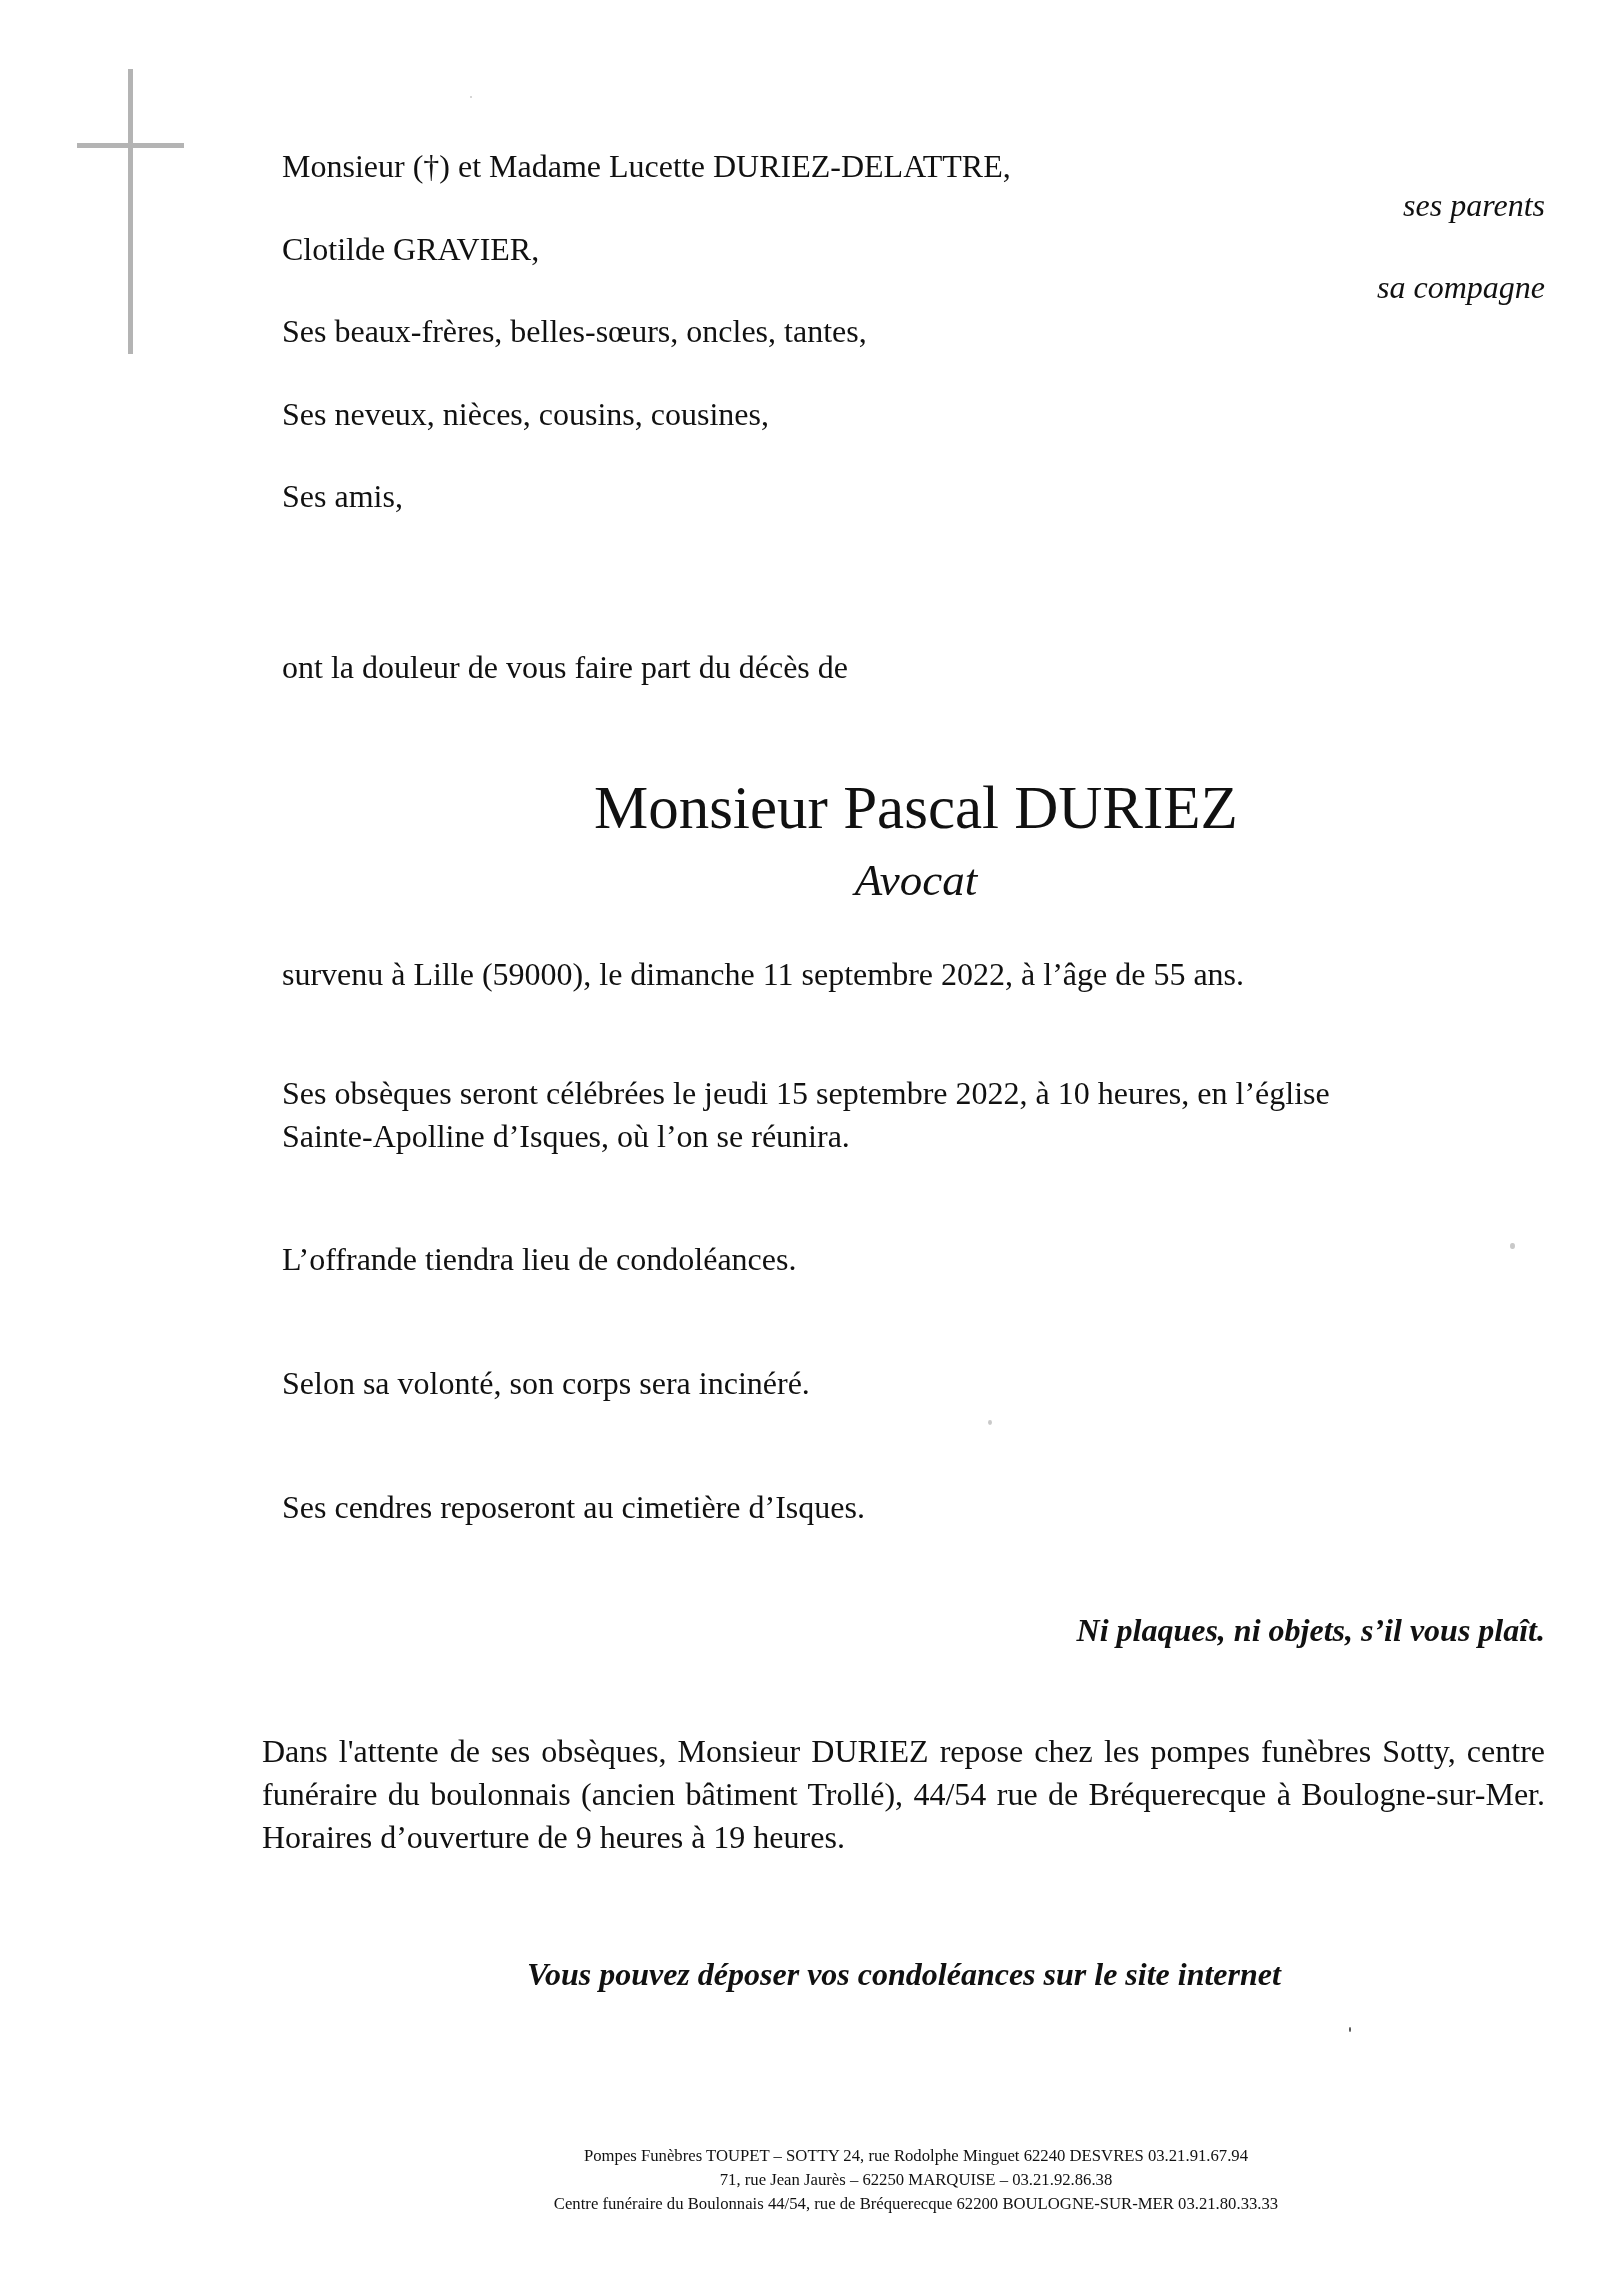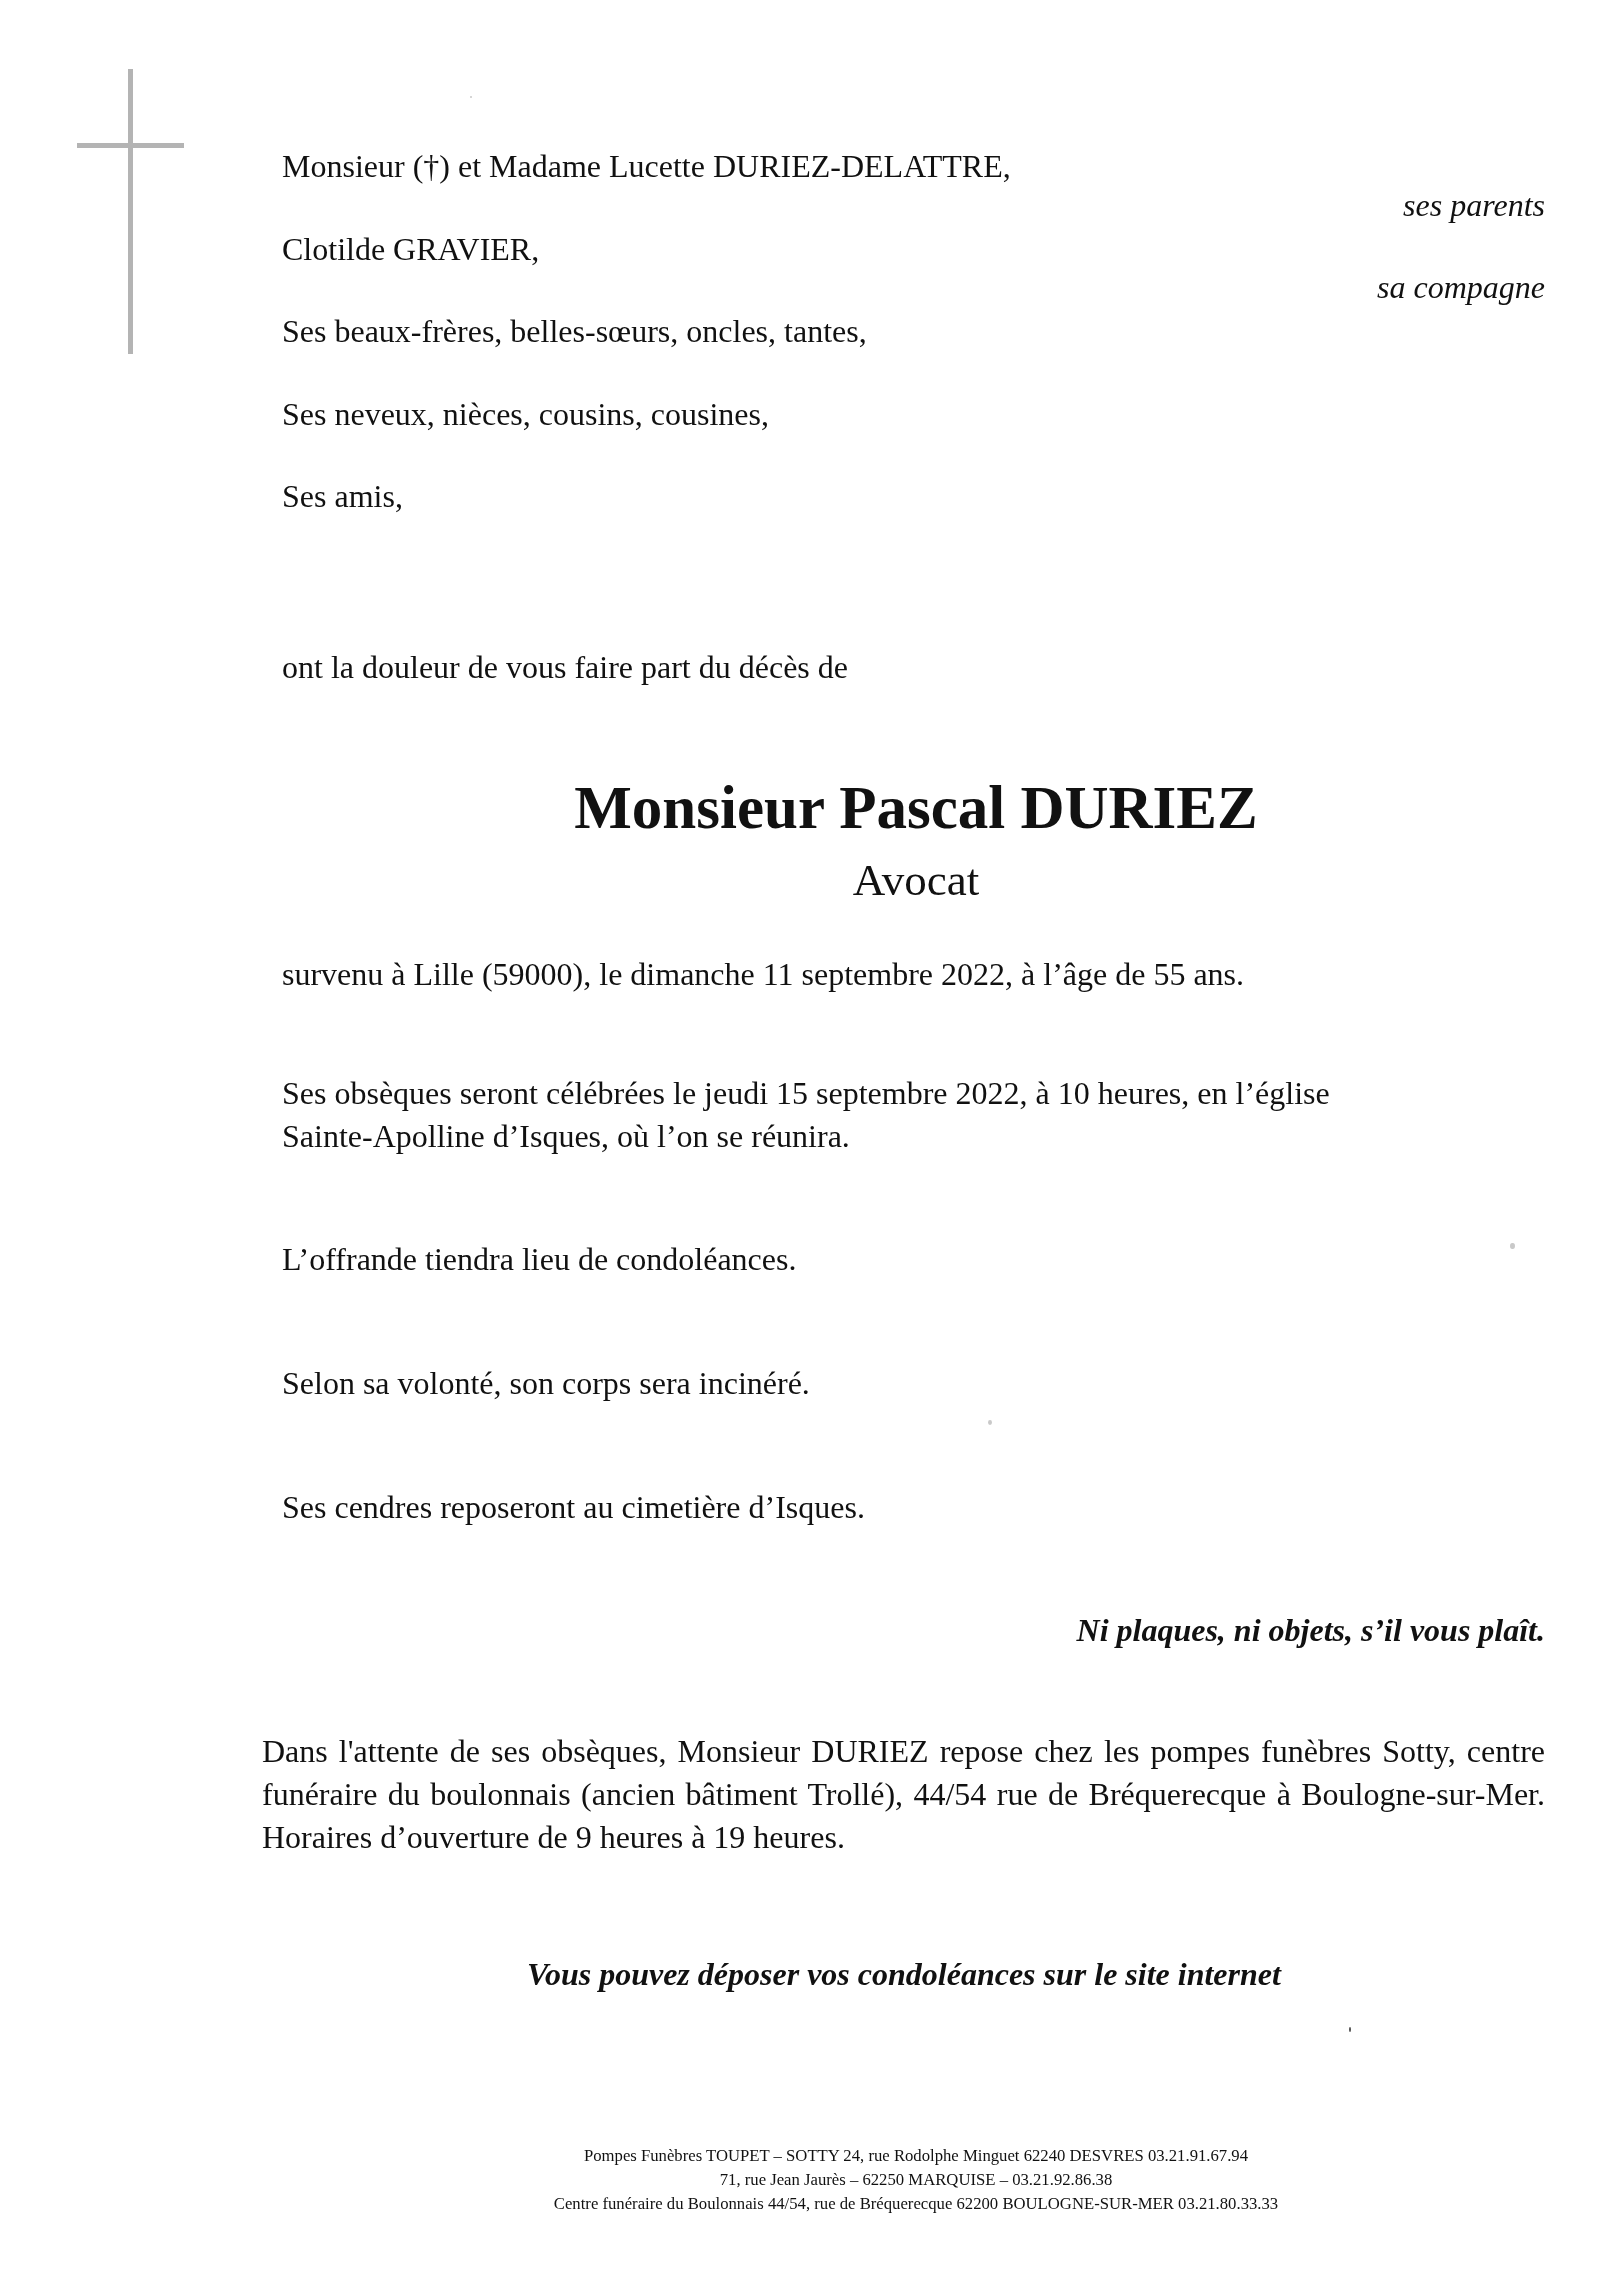--- a/index.html
+++ b/index.html
@@ -2,23 +2,23 @@
 <html style="font-size:12.8px"><head>
 <meta charset="utf-8">
 <style>
   html, body { margin: 0; padding: 0; background: #ffffff; }
   body { width: 1624px; height: 2295px; position: relative; overflow: hidden;
          font-family: "Liberation Serif", "DejaVu Serif", serif; color: #111111; }
   .cross-v { position: absolute; left: 128px; top: 69px; width: 4.8px; height: 285px; background: #b4b4b4; }
   .cross-h { position: absolute; left: 77px; top: 143px; width: 107px; height: 4.8px; background: #b4b4b4; }
   .line { position: absolute; left: 282px; font-size: 32px; line-height: 38px; white-space: nowrap; }
   .right-it { position: absolute; right: 79px; font-size: 32px; line-height: 38px; font-style: italic; white-space: nowrap; }
-  .title { position: absolute; left: 0; width: 1624px; text-align: center; font-size: 61px; font-weight: bold; line-height: 72px; letter-spacing: 0px; }
+  .title { position: absolute; left: 0; width: 1624px; text-align: center; font-size: 61px; font-weight: normal; line-height: 72px; letter-spacing: 0px; }
   .title span { position: relative; left: 104px; }
-  .subtitle { position: absolute; left: 0; width: 1624px; text-align: center; font-size: 45px; line-height: 53px; }
+  .subtitle { position: absolute; left: 0; width: 1624px; text-align: center; font-size: 45px; line-height: 53px; font-style: italic; }
   .subtitle span { position: relative; left: 104px; }
   .para { position: absolute; left: 262px; width: 1283px; font-size: 32px; line-height: 43px; }
   .justify { text-align: justify; }
   .notice { position: absolute; right: 79px; font-size: 32px; line-height: 38px; font-style: italic; font-weight: bold; white-space: nowrap; }
   .web { position: absolute; left: 0; width: 1624px; text-align: center; font-size: 32px; line-height: 43px; font-style: italic; font-weight: bold; }
   .web .inner { position: relative; left: 92px; display: inline-block; }
   .footer { position: absolute; left: 0; top: 2144px; width: 1624px; text-align: center; font-size: 16.7px; line-height: 24px; }
   .footer .inner { position: relative; left: 104px; display: inline-block; }
   .speck { position: absolute; background: #c9c9c9; border-radius: 50%; }
 </style>

